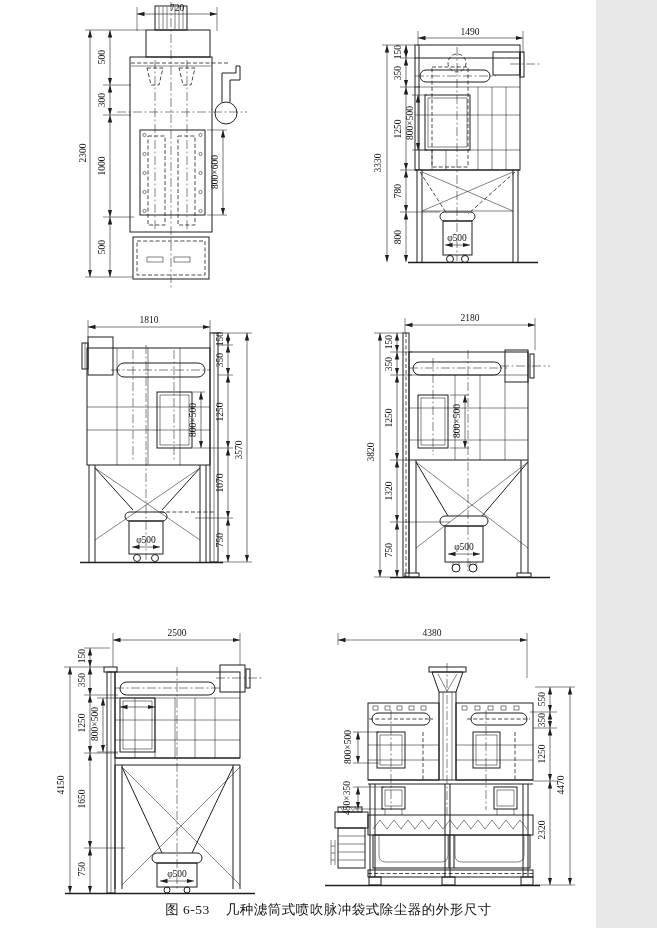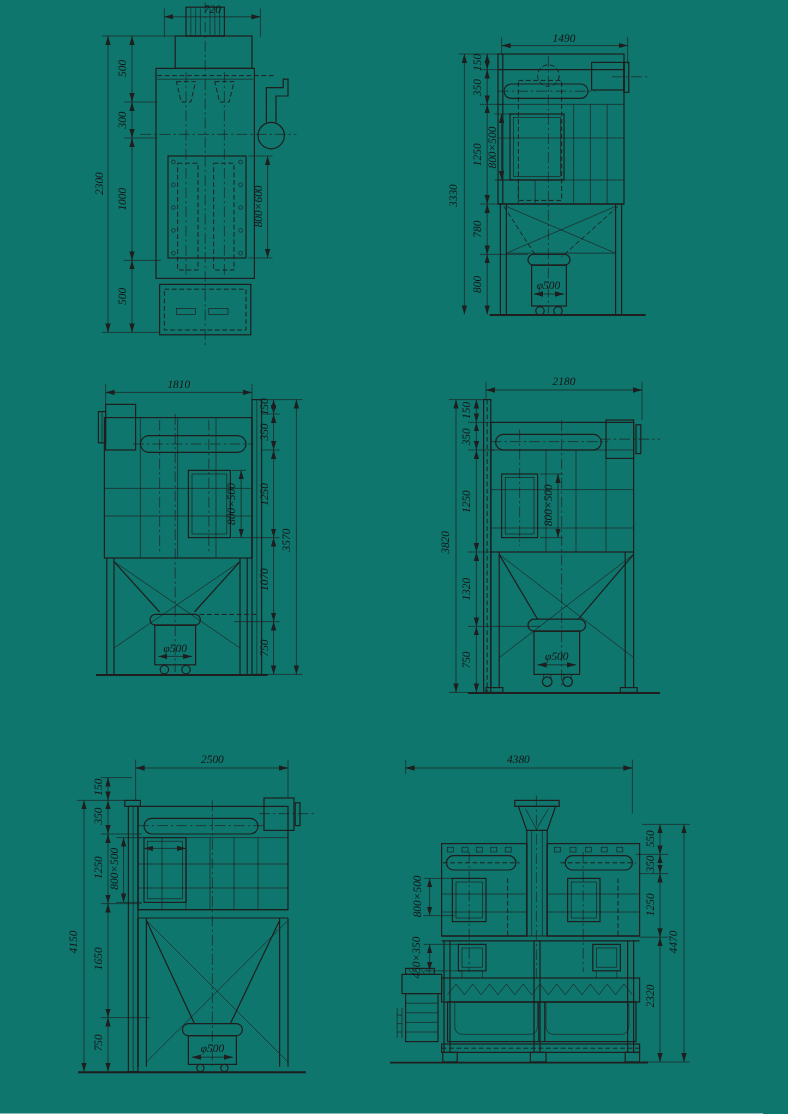--- a/index.html
+++ b/index.html
@@ -1,17 +1,17 @@
 <!DOCTYPE html>
 <html><head>
 <meta charset="utf-8">
 <style>
   html,body{margin:0;padding:0;background:#e8e8e8;}
-  #page{position:relative;width:657px;height:928px;background:#0f766e;overflow:hidden;
-        font-family:"Liberation Serif",serif;font-style:italic;}
+  #page{position:relative;width:596px;height:928px;background:#ffffff;overflow:hidden;
+        font-family:"Liberation Serif",serif;}
   svg{position:absolute;overflow:visible;}
   .s{fill:none;stroke:#1e1e1e;stroke-width:1;}
   .thk{stroke-width:1.6;}
   .t{fill:none;stroke:#1e1e1e;stroke-width:.55;}
   .d{fill:none;stroke:#1e1e1e;stroke-width:.8;stroke-dasharray:4 2.2;}
   .c{fill:none;stroke:#1e1e1e;stroke-width:.55;stroke-dasharray:9 2.5 2 2.5;}
   .dm{fill:none;stroke:#1e1e1e;stroke-width:.6;}
   .num{font-family:"Liberation Serif",serif;font-size:9.5px;fill:#141414;}
   #caption{position:absolute;left:0;top:901px;width:657px;text-align:center;
            font-size:13.5px;color:#111;letter-spacing:.5px;}
@@ -482,14 +482,17 @@
         <line class="t" x1="28" y1="148" x2="54" y2="148"></line>
     <line class="dm" x1="33" y1="117" x2="33" y2="148" marker-start="url(#ar)" marker-end="url(#ar)"></line>
     <text class="num" transform="rotate(-90 26 132)" x="26" y="132" text-anchor="middle">800×500</text>
     <line class="t" x1="28" y1="172" x2="59" y2="172"></line>
         <line class="t" x1="28" y1="194" x2="59" y2="194"></line>
     <line class="dm" x1="33" y1="172" x2="33" y2="194" marker-start="url(#ar)" marker-end="url(#ar)"></line>
     <text class="num" transform="rotate(-90 25 183)" x="25" y="183" text-anchor="middle">450×350</text>
   </g>
 </svg>
 
-
+<div id="caption">
+  <span class="fig">图 6-53</span><span>几种滤筒式喷吹脉冲袋式除尘器的外形尺寸</span>
 </div>
 
+</div>
+
 </body></html>

